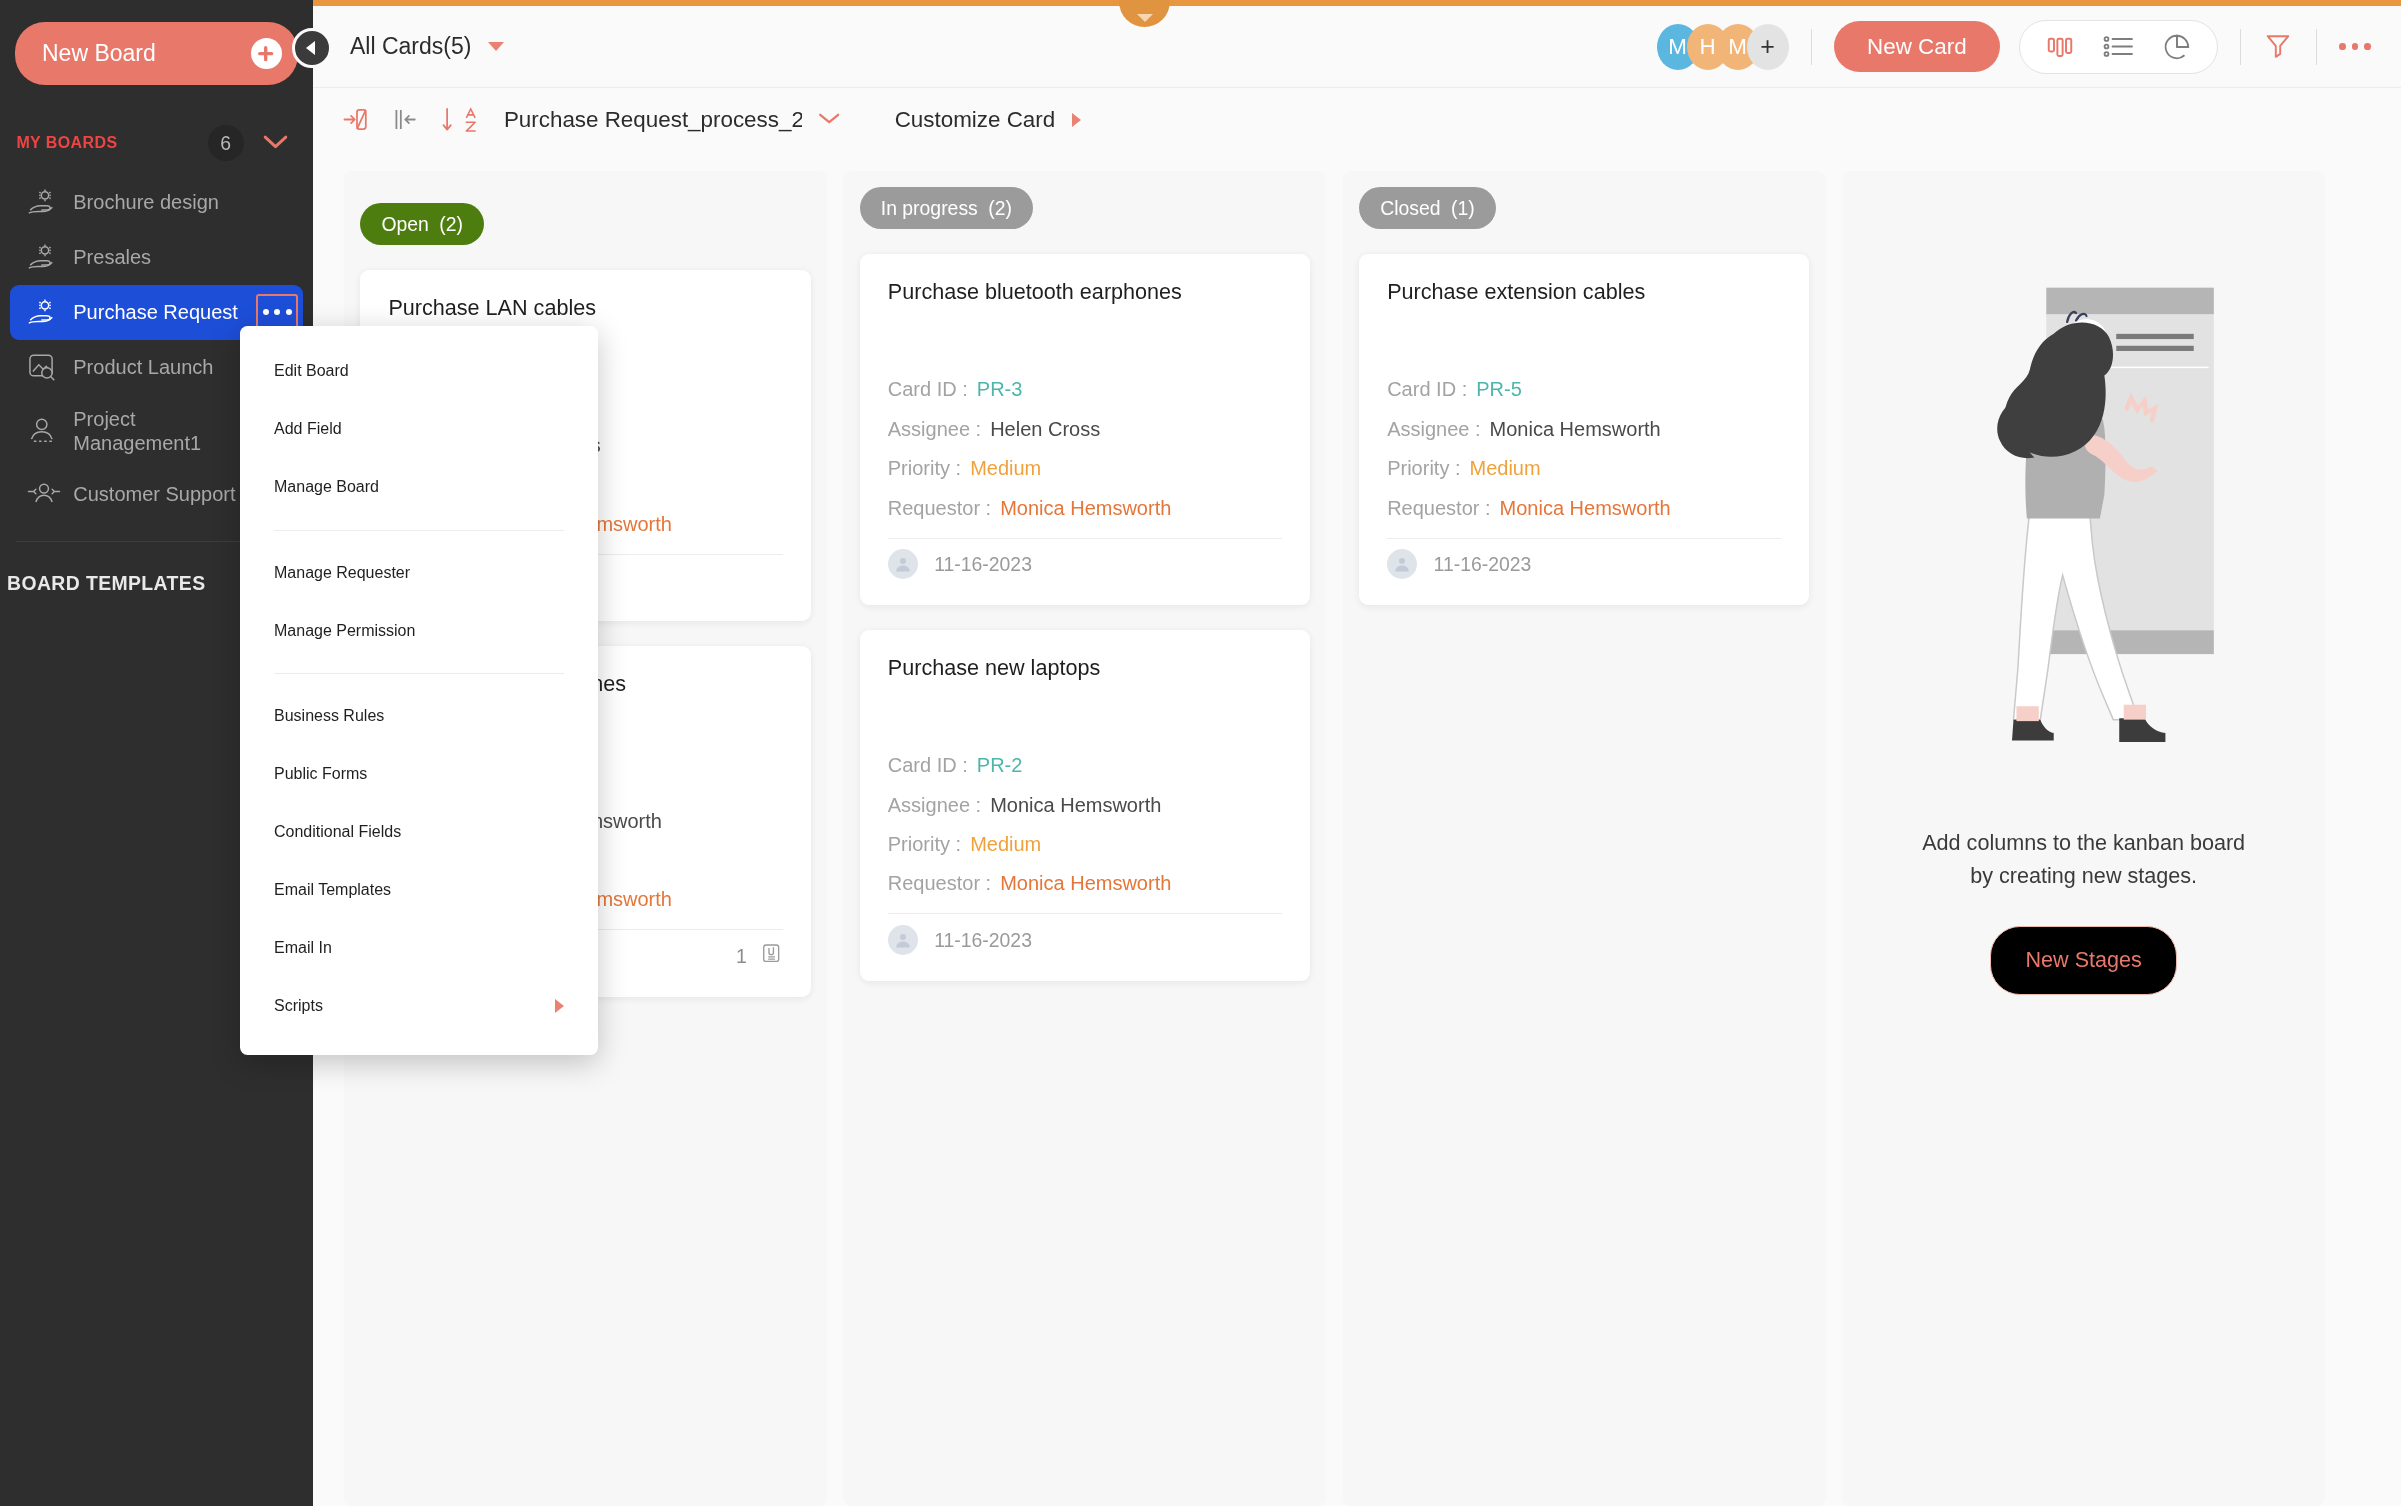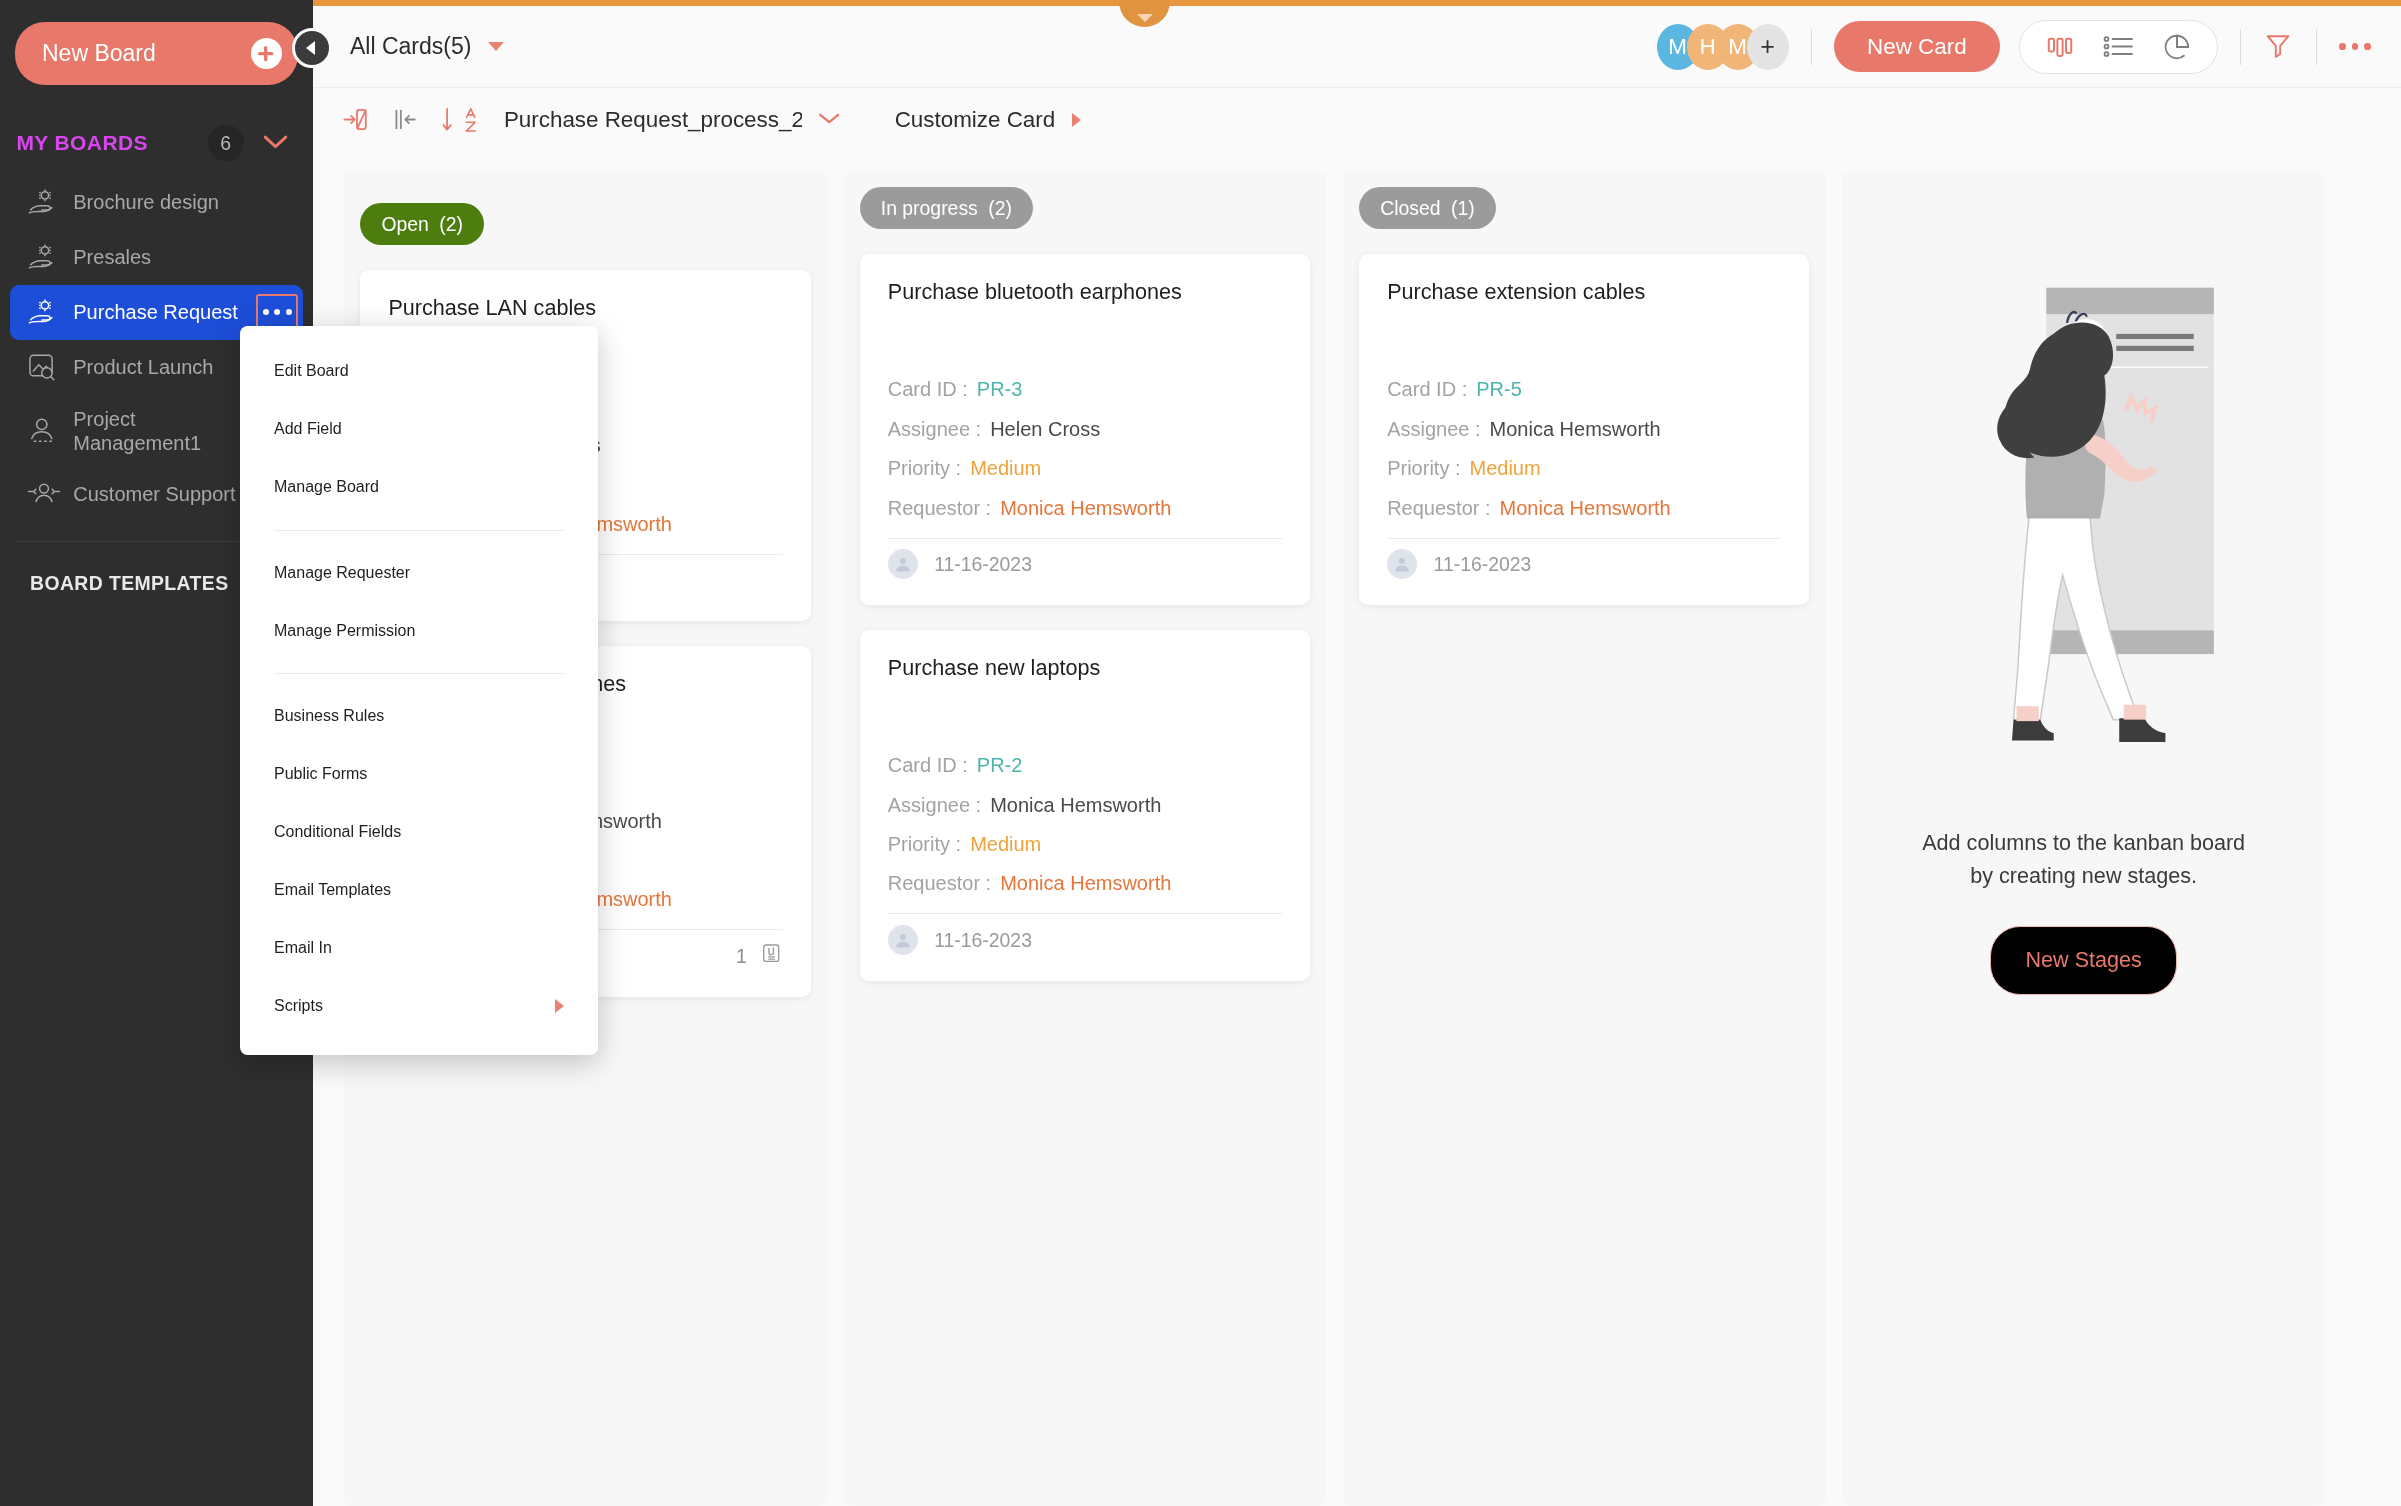--- a/index.html
+++ b/index.html
@@ -40,21 +40,21 @@
   .plus-circle {
     width: 31px; height: 31px; border-radius: 50%; background: #fff;
     display: flex; align-items: center; justify-content: center;
   }
   .plus-circle svg { display:block; }
 
   .my-boards-row {
     margin-top: 37px; padding: 0 25px 0 16.4px; height: 42px;
     display: flex; align-items: center; justify-content: space-between;
   }
-  .my-boards-title { color: #d946ef; font-size: 21px; font-weight: bold; letter-spacing: 0.4px; }
+  .my-boards-title { color: #ef4444; font-size: 16px; font-weight: bold; letter-spacing: 0.4px; }
   .mb-right { display: flex; align-items: center; gap: 19.4px; }
   .count-pill {
     min-width: 36px; height: 36px; border-radius: 19.4px; background: #262626;
     color: #b9b9b9; font-size: 19.4px; display: flex; align-items: center;
     justify-content: center; padding: 0 10.4px;
   }
 
   .board-list { margin-top: 10.4px; }
   .board-item {
     position: relative; margin: 0 10.4px; height: 55px; border-radius: 9px;
@@ -71,21 +71,21 @@
 
   .dots-highlight {
     position: absolute; left: 246px; top: 9.7px; width: 42px; height: 36px;
     border: 2.2px solid #e8786a; border-radius: 3px;
     display: flex; align-items: center; justify-content: center; gap: 5.2px;
   }
   .dots-highlight i { width: 6px; height: 6px; border-radius: 50%; background: #fff; display:block;}
 
   .sb-divider { margin: 19.4px 16.4px 0 16.4px; height: 0.7px; background: #3d3d3d; }
   .board-templates {
-    margin-top: 30px; padding-left: 30px; color: #e9e9e9;
+    margin-top: 30px; padding-left: 7px; color: #e9e9e9;
     font-size: 19.4px; font-weight: bold; letter-spacing: 0.4px;
   }
 
   
   .header {
     position: absolute; left: 313px; top: 6px; width: 2088px; height: 82px;
     background: #fafafa; border-bottom: 0.7px solid #ececec; z-index: 4;
     display: flex; align-items: center; padding: 0 30px 0 0;
   }
   .collapse-btn {

